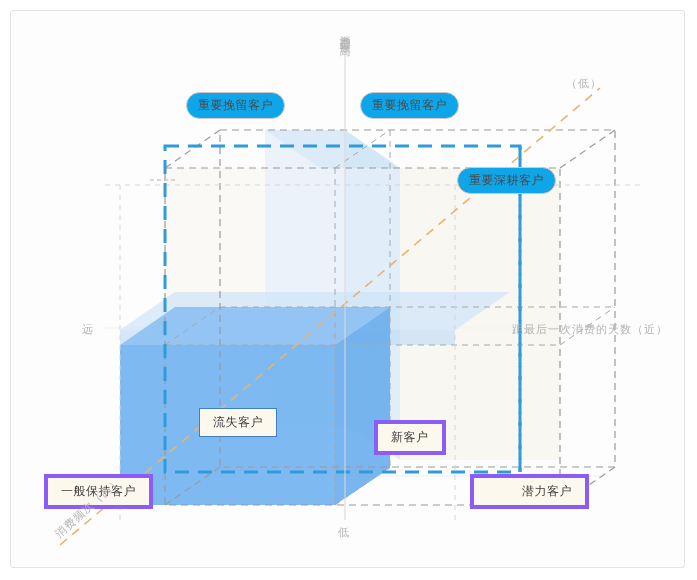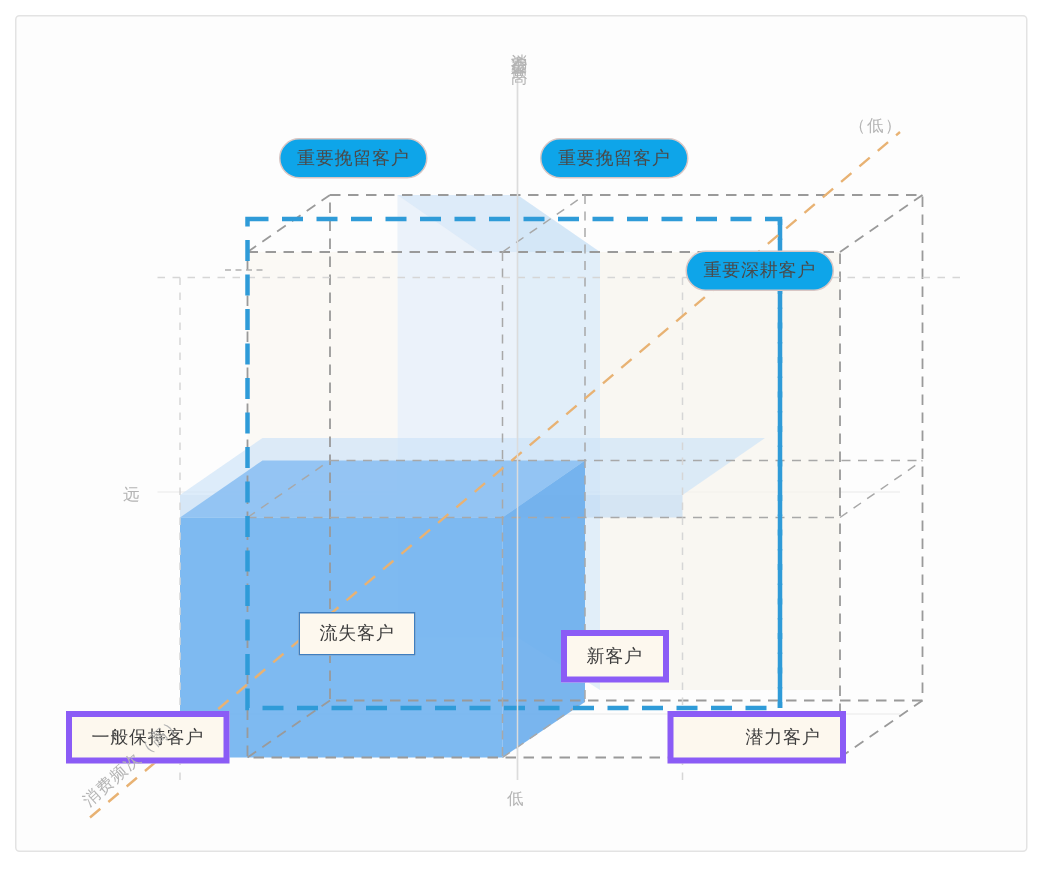--- a/index.html
+++ b/index.html
@@ -172,25 +172,26 @@
 
 
   <div class="pill" style="left:457px; top:167px;">重要深耕客户</div>
 
   <div class="boxlabel blue-edge" style="left:199px; top:408px;font-family:Liberation Serif, serif;">流失客户</div>
 
   <div class="boxlabel" style="left:374px; top:420px;">新客户</div>
 
   <div class="boxlabel" style="left:44px; top:474px;">一般保持客户</div>
 
-  <div class="boxlabel" style="left:445px; top:474px;padding-left:48px;">潜力客户</div>
+  <div class="boxlabel" style="left:470px; top:474px;padding-left:48px;">潜力客户</div>
 
   <div class="axis-text axis-vertical" style="left:337px; top:26px;">消费金额（高</div>
 
   <div class="axis-text" style="left:338px; top:525px;">低</div>
 
   <div class="axis-text" style="left:82px; top:322px;">远</div>
 
+  <div class="axis-text" style="left:512px; top:322px;">距最后一次消费的天数（近）</div>
 
   <div class="axis-text" style="left:566px; top:76px;">（低）</div>
 
   <div class="axis-text axis-diag" style="left:52px; top:530px;">消费频次（高）</div>
 </div>
 
 </body></html>

